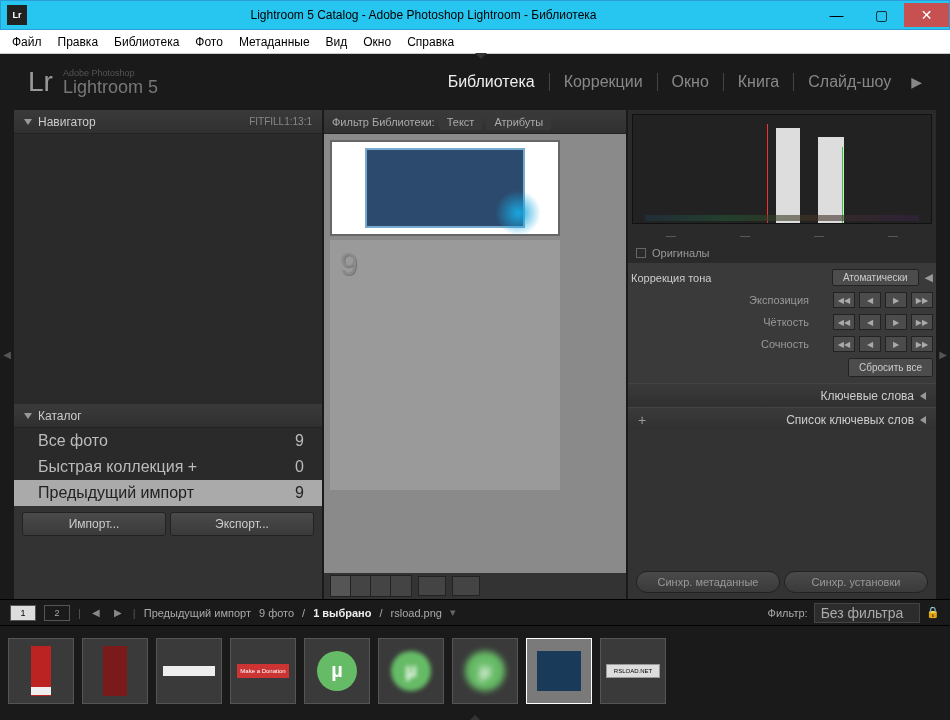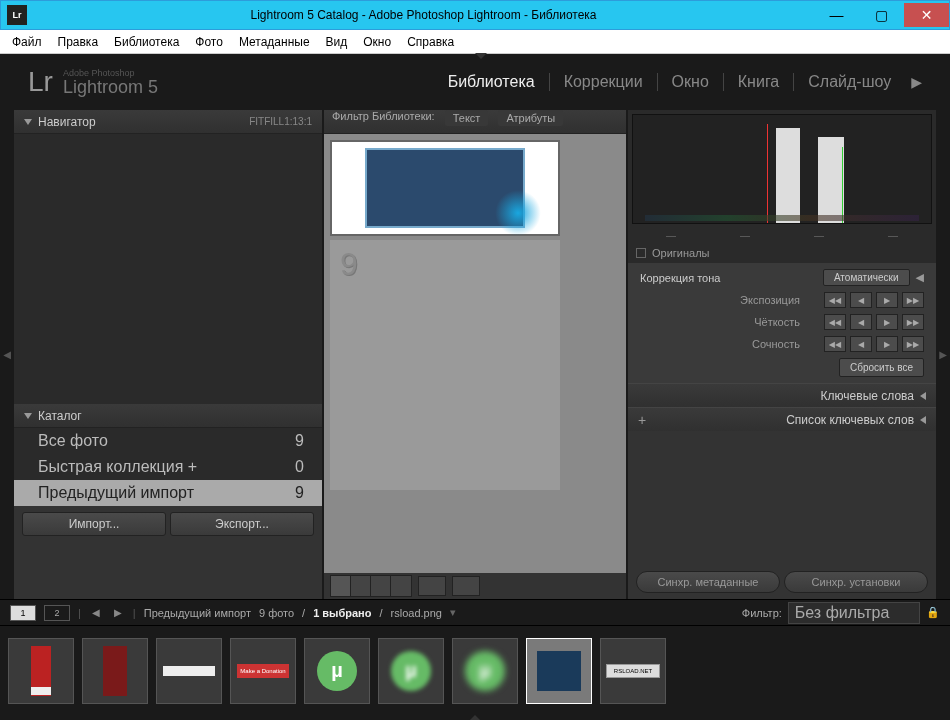--- a/index.html
+++ b/index.html
@@ -53,21 +53,21 @@
 .cat-list { background:#2a2a2a; }
 .cat-row { display:flex; padding:4px 18px 4px 24px; font-size:16px; color:#bbb; cursor:pointer; }
 .cat-row.sel { background:#aaa; color:#222; }
 .cat-row .ct-v { margin-left:auto; }
 
 
 .lp-btns { display:flex; gap:4px; padding:6px 8px; background:#333; }
 .lp-btn { flex:1; background:linear-gradient(#4a4a4a,#3a3a3a); border:1px solid #222; color:#ccc; font-size:12px; padding:4px 0; text-align:center; cursor:pointer; border-radius:3px; }
 
 
-.filter-bar { height:24px; background:linear-gradient(#3a3a3a,#303030); display:flex; align-items:flex-start; padding:0 8px; color:#aaa; font-size:11px; gap:10px; border-bottom:1px solid #222; }
+.filter-bar { height:24px; background:linear-gradient(#3a3a3a,#303030); display:flex; align-items:center; padding:0 8px; color:#aaa; font-size:11px; gap:4px; border-bottom:1px solid #222; }
 .filter-btn { background:#383838; padding:2px 8px; border-radius:2px; font-size:11px; cursor:pointer; }
 .grid-area { flex:1; background:#8a8a8a; padding:6px; overflow:auto; }
 .grid-cell { width:230px; height:96px; background:#fff; border:2px solid #666; display:flex; align-items:center; justify-content:center; margin-bottom:4px; }
 .grid-cell.empty { background:#9a9a9a; border:none; height:250px; position:relative; }
 .grid-cell.empty::before { content:"9"; position:absolute; top:6px; left:10px; font-size:32px; color:#8a8a8a; text-shadow:1px 1px 0 #777; }
 .preview-art { width:160px; height:80px; background:#2b4a6d; border:2px solid #7ac; position:relative; }
 .preview-art::after { content:""; position:absolute; right:-18px; bottom:-10px; width:46px; height:46px; background:radial-gradient(circle,#19a7e0 0%,transparent 70%); }
 
 
 .ct-tool { height:26px; background:#333; display:flex; align-items:center; padding:0 6px; gap:6px; }
@@ -84,21 +84,21 @@
 .hb1 { left:48%; width:24px; height:88%; }
 .hb2 { left:62%; width:26px; height:80%; }
 .hline-r { position:absolute; left:45%; bottom:0; width:1px; height:92%; background:#e33; }
 .hline-g { position:absolute; left:70%; bottom:0; width:1px; height:70%; background:#3c3; }
 .hbase { position:absolute; bottom:2px; left:4%; right:4%; height:6px; background:linear-gradient(90deg,#234 0%,#253 30%,#432 60%,#324 100%); opacity:0.6; }
 .histo-info { display:flex; justify-content:space-around; font-size:10px; color:#666; padding:2px 6px; }
 .histo-orig { display:flex; align-items:center; gap:6px; padding:4px 8px; font-size:11px; color:#999; }
 .chk { width:10px; height:10px; border:1px solid #666; }
 
 
-.qd { background:#3a3a3a; padding:6px 12px; }
+.qd { background:#3a3a3a; padding:6px 3px; }
 .qd-head { display:flex; align-items:center; font-size:11px; color:#ccc; margin-bottom:6px; }
 .qd-auto { margin-left:auto; background:#4c4c4c; border:1px solid #222; padding:2px 10px; font-size:10px; color:#ccc; cursor:pointer; border-radius:2px; }
 .qd-row { display:flex; align-items:center; justify-content:flex-end; gap:4px; margin-bottom:6px; font-size:11px; color:#999; }
 .qd-row .lbl { margin-right:20px; }
 .step { width:22px; height:16px; background:#4c4c4c; border:1px solid #222; display:flex; align-items:center; justify-content:center; cursor:pointer; font-size:8px; color:#aaa; }
 .qd-reset { display:flex; justify-content:flex-end; margin-top:4px; }
 .qd-reset-btn { background:#4c4c4c; border:1px solid #222; padding:3px 10px; font-size:10px; color:#ccc; cursor:pointer; border-radius:2px; }
 
 
 .ph-coll { height:24px; background:linear-gradient(#3a3a3a,#303030); display:flex; align-items:center; justify-content:flex-end; padding:0 10px; color:#ccc; font-size:12px; border-top:1px solid #444; cursor:pointer; }
@@ -110,21 +110,21 @@
 .rp-btn { flex:1; background:linear-gradient(#4a4a4a,#3a3a3a); border:1px solid #222; color:#999; font-size:11px; padding:4px 0; text-align:center; cursor:pointer; border-radius:11px; }
 
 
 .sb { height:26px; background:#1a1a1a; display:flex; align-items:center; padding:0 10px; gap:8px; color:#aaa; font-size:11px; border-top:1px solid #000; }
 .sb-win { width:26px; height:16px; border:1px solid #555; display:flex; align-items:center; justify-content:center; font-size:9px; cursor:pointer; }
 .sb-win.on { background:#ddd; color:#000; }
 .sb-sep { color:#555; }
 .sb-arr { width:14px; font-size:10px; cursor:pointer; text-align:center; color:#888; }
 .sb-sel { color:#eee; font-weight:bold; }
 .sb-filt { margin-left:auto; display:flex; align-items:center; gap:6px; }
-.sb-drop { background:#2c2c2c; border:1px solid #444; padding:1px 30px 1px 6px; font-size:16px; color:#aaa; position:relative; cursor:pointer; }
+.sb-drop { background:#2c2c2c; border:1px solid #444; padding:1px 16px 1px 6px; font-size:14px; color:#aaa; position:relative; cursor:pointer; }
 .sb-lock { font-size:11px; color:#888; cursor:pointer; }
 
 
 .fs { height:90px; background:#1a1a1a; display:flex; align-items:center; padding:4px 8px; gap:8px; border-top:1px solid #000; }
 .fs-strip { flex:1; display:flex; gap:8px; overflow:hidden; }
 .thumb { width:66px; height:66px; background:#3a3a3a; border:1px solid #555; display:flex; align-items:center; justify-content:center; cursor:pointer; flex-shrink:0; position:relative; }
 .thumb.sel { border:1px solid #fff; background:#7a7a7a; }
 .th-red1 { width:20px; height:50px; background:#b22; }
 .th-red1::after{ content:""; display:block; position:absolute; bottom:8px; width:20px; height:8px; background:#eee;}
 .th-red2 { width:24px; height:50px; background:#7a1a1a; }

